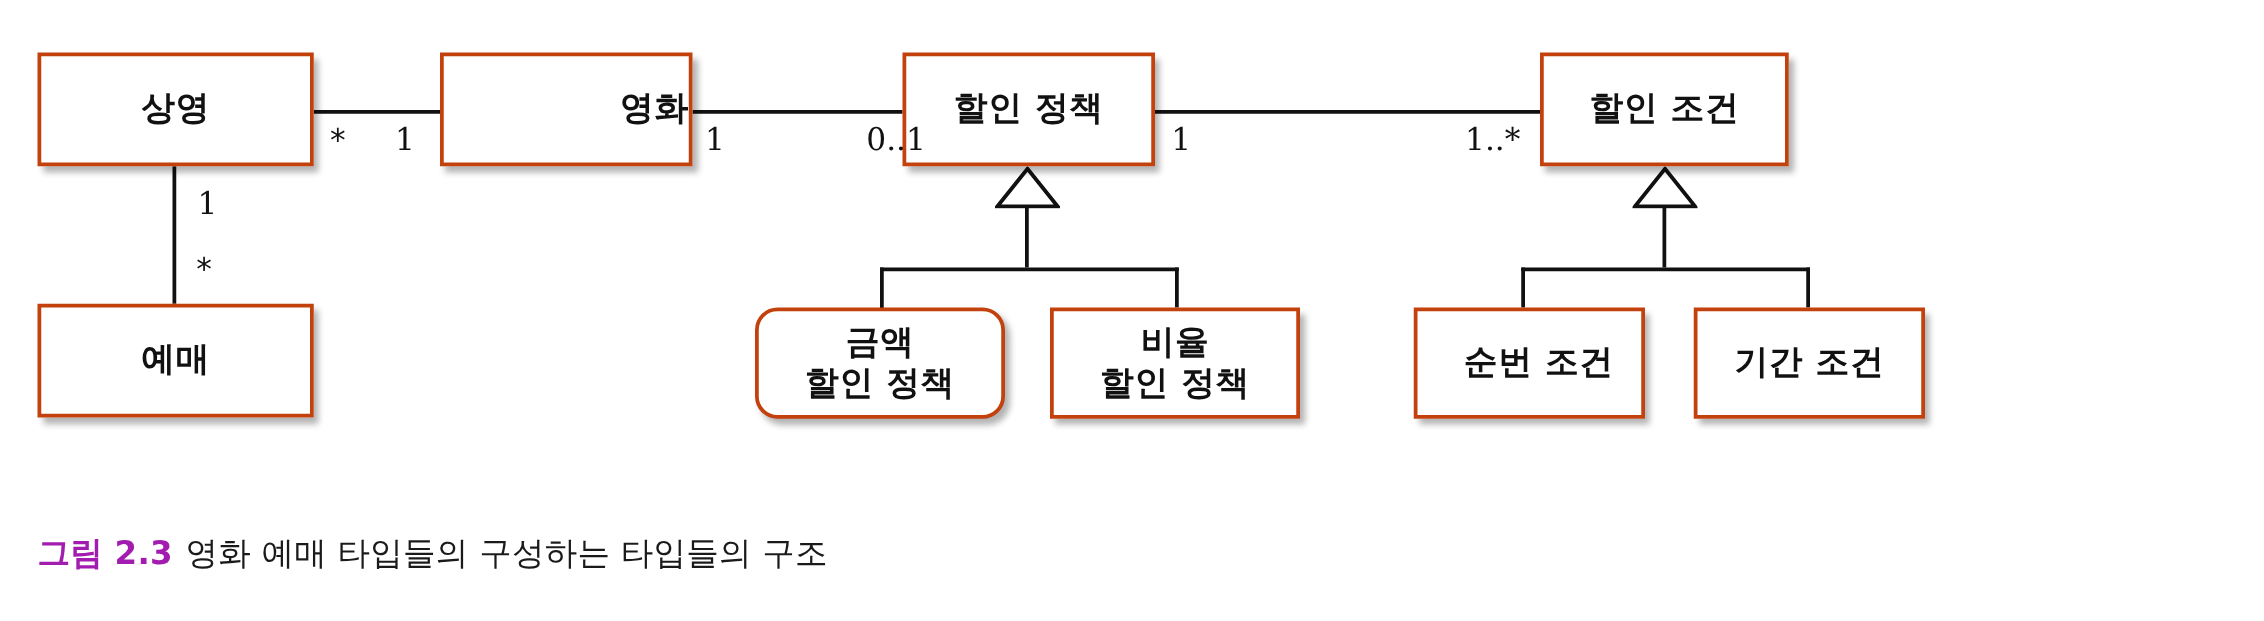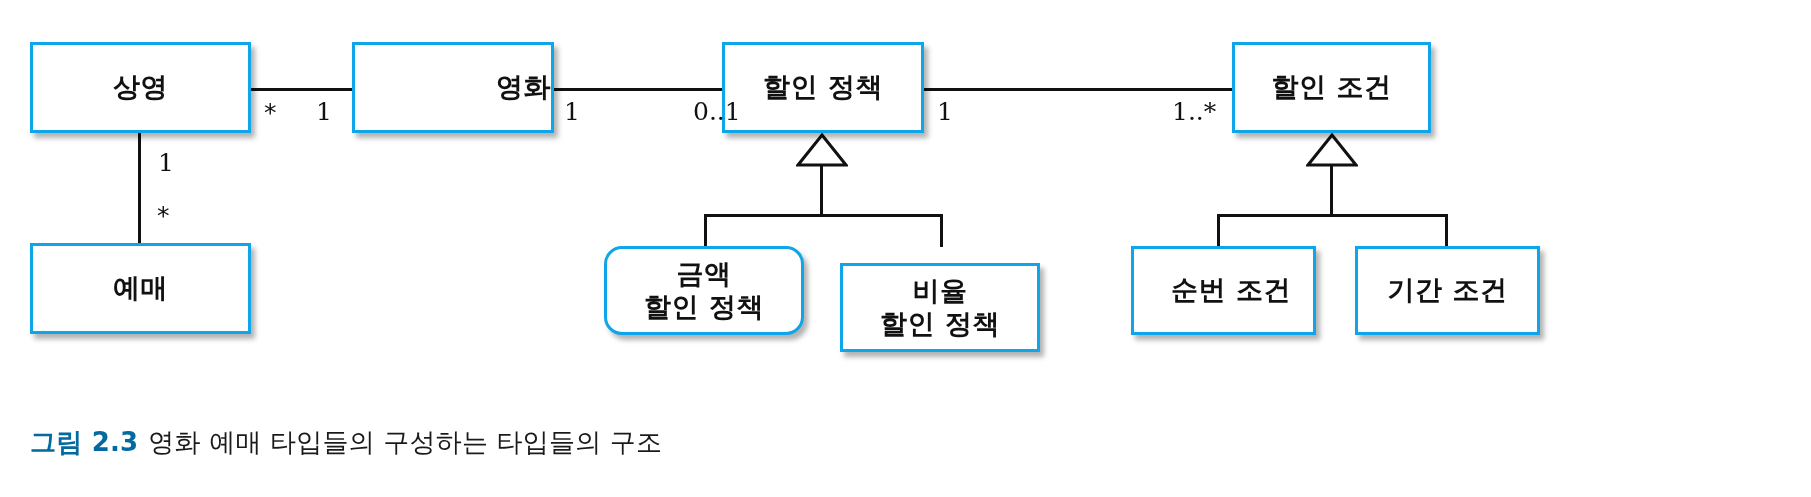--- a/index.html
+++ b/index.html
@@ -16,21 +16,21 @@
     height: 497px;
     background: #ffffff;
     overflow: hidden;
   }
 
   
   .uml-box {
     position: absolute;
     box-sizing: border-box;
     background: #ffffff;
-    border: 3px solid #0ea5e9;
+    border: 3px solid #c2410c;
     display: flex;
     align-items: center;
     justify-content: center;
     text-align: center;
     box-shadow: 4px 5px 5px rgba(0,0,0,0.30);
     z-index: 3;
   }
   .uml-box .box-label {
     font-size: 27px;
     font-weight: 700;
@@ -146,21 +146,21 @@
 
   <div class="uml-box" style="left:30px; top:243px; width:221px; height:91px;">
     <span class="box-label">예매</span>
   </div>
 
   <div class="uml-box" style="left:604px; top:246px; width:200px; height:89px;border-radius:18px;">
     <span class="box-label">금액
 할인 정책</span>
   </div>
 
-  <div class="uml-box" style="left:840px; top:246px; width:200px; height:89px;margin-top:17px;">
+  <div class="uml-box" style="left:840px; top:246px; width:200px; height:89px;">
     <span class="box-label">비율
 할인 정책</span>
   </div>
 
   <div class="uml-box" style="left:1131px; top:246px; width:185px; height:89px;padding-left:15px;">
     <span class="box-label">순번 조건</span>
   </div>
 
   <div class="uml-box" style="left:1355px; top:246px; width:185px; height:89px;">
     <span class="box-label">기간 조건</span>
@@ -176,16 +176,16 @@
 
   <span class="mult" style="left:937px; top:97px;">1</span>
 
   <span class="mult" style="left:1172px; top:97px;">1..*</span>
 
   <span class="mult" style="left:158px; top:148px;">1</span>
 
   <span class="mult star" style="left:157px; top:201px;">*</span>
 
   <div class="caption">
-    <span class="cap-num" style="color: #0369a1;">그림 2.3</span><span class="cap-text">영화 예매 타입들의 구성하는 타입들의 구조</span>
+    <span class="cap-num" style="color: #a21caf;">그림 2.3</span><span class="cap-text">영화 예매 타입들의 구성하는 타입들의 구조</span>
   </div>
 
 </div>
 
 </body></html>

